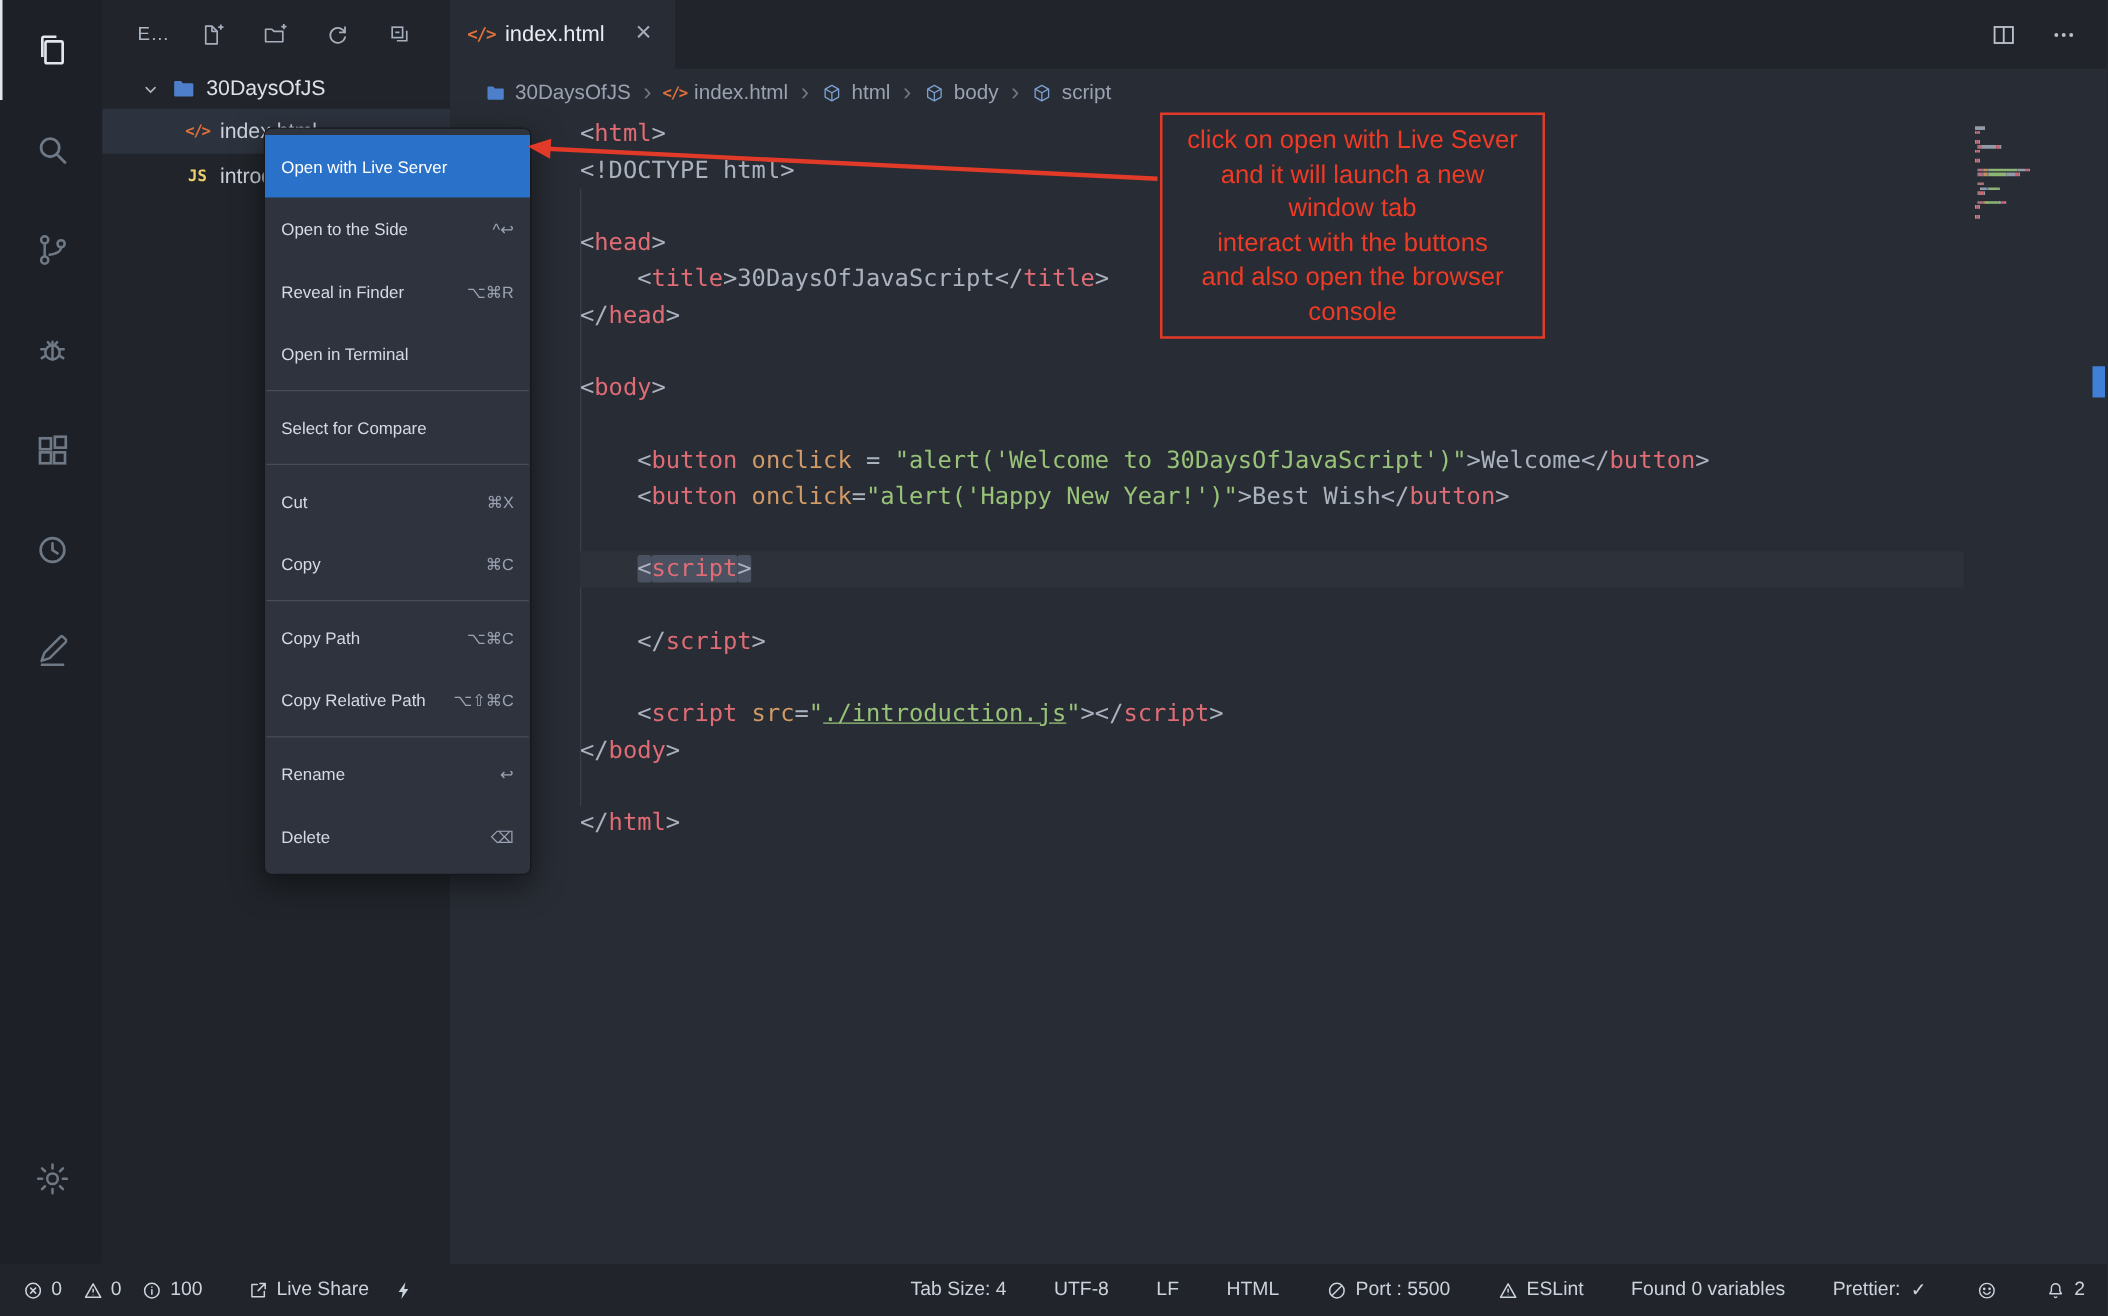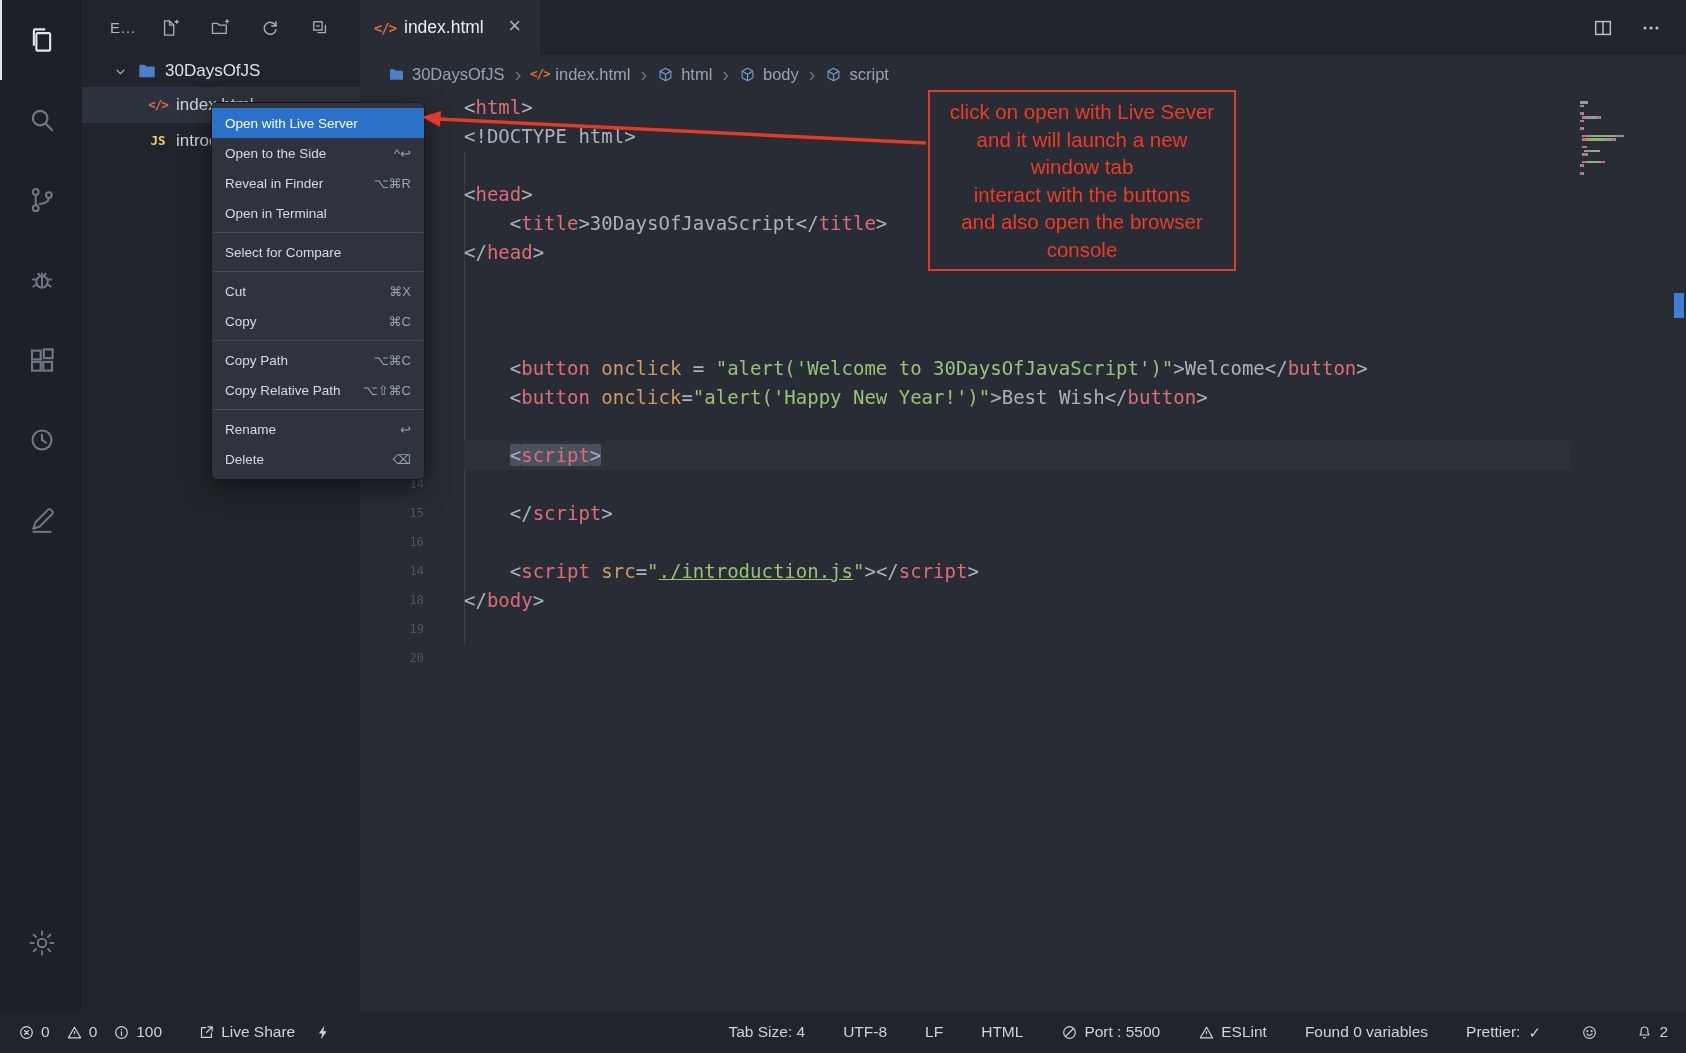--- a/index.html
+++ b/index.html
@@ -91,21 +91,21 @@
   .icon.st-ic{width:17px;height:17px;}
   .icon.st-ic .t{font-size:15px;line-height:1;}
   .st-label{white-space:nowrap;}
   [data-name="status-live-share"]{margin-left:20px;}
   [data-name="status-zap"]{margin-left:4px;}
 
   
   .context-menu{position:absolute;left:211px;top:102px;width:214px;background:#2e333e;
                 border:1px solid #16181d;border-radius:6px;padding:5px 0;z-index:40;
                 box-shadow:0 8px 24px rgba(0,0,0,.5);font-size:13.5px;color:#d6dae2;box-sizing:border-box;}
-  .menu-item{display:flex;align-items:center;justify-content:space-between;height:18px;padding:6px 13px;cursor:pointer;}
+  .menu-item{display:flex;align-items:center;justify-content:space-between;height:18px;padding:16px 13px;cursor:pointer;}
   .menu-item.highlighted{background:#2a72c9;color:#ffffff;}
   .menu-label{white-space:nowrap;}
   .menu-shortcut{color:#9ba3b2;font-size:13px;margin-left:20px;white-space:nowrap;}
   .menu-sep{height:1px;background:#474d59;margin:4px 1px;}
 
   
   .annotation-box{position:absolute;left:928px;top:90px;width:308px;border:2px solid #e23a28;
                   color:#ef3b26;text-align:center;font-size:20.5px;line-height:27.5px;
                   white-space:pre-line;z-index:45;padding:6px 4px;box-sizing:border-box;}
   .arrow-overlay{position:absolute;left:0;top:0;width:1686px;height:1053px;pointer-events:none;z-index:44;}
@@ -360,20 +360,21 @@
             <div class="code-line" data-name="code-line-6">
               <span class="ln" data-name="line-number">6</span>
               <span class="lc"><span class="tk-pln">&lt;/</span><span class="tk-tag">head</span><span class="tk-pln">&gt;</span></span>
             </div>
             <div class="code-line" data-name="code-line-7">
               <span class="ln" data-name="line-number">7</span>
               <span class="lc"></span>
             </div>
             <div class="code-line" data-name="code-line-8">
               <span class="ln" data-name="line-number">8</span>
+              <span class="lc"><span class="tk-pln">&lt;</span><span class="tk-tag">body</span><span class="tk-pln">&gt;</span></span>
             </div>
             <div class="code-line" data-name="code-line-9">
               <span class="ln" data-name="line-number">9</span>
               <span class="lc"></span>
             </div>
             <div class="code-line" data-name="code-line-10">
               <span class="ln" data-name="line-number">10</span>
               <span class="lc"><span class="tk-pln">    &lt;</span><span class="tk-tag">button</span><span class="tk-pln"> </span><span class="tk-attr">onclick</span><span class="tk-pln"> = </span><span class="tk-str">"alert('Welcome to 30DaysOfJavaScript')"</span><span class="tk-pln">&gt;Welcome&lt;/</span><span class="tk-tag">button</span><span class="tk-pln">&gt;</span></span>
             </div>
             <div class="code-line" data-name="code-line-11">
@@ -406,20 +407,21 @@
             <div class="code-line" data-name="code-line-18">
               <span class="ln" data-name="line-number">18</span>
               <span class="lc"><span class="tk-pln">&lt;/</span><span class="tk-tag">body</span><span class="tk-pln">&gt;</span></span>
             </div>
             <div class="code-line" data-name="code-line-19">
               <span class="ln" data-name="line-number">19</span>
               <span class="lc"></span>
             </div>
             <div class="code-line" data-name="code-line-20">
               <span class="ln" data-name="line-number">20</span>
+              <span class="lc"><span class="tk-pln">&lt;/</span><span class="tk-tag">html</span><span class="tk-pln">&gt;</span></span>
             </div>
           </div>
         <div class="minimap" data-name="minimap">
             <div class="mm-row"><span class="mm-seg" style="width: 8.25px; background: rgb(157, 165, 180);"></span></div>
             <div class="mm-row"><span class="mm-seg" style="width: 0.55px; background: rgb(157, 165, 180);"></span><span class="mm-seg" style="width: 2.2px; background: rgb(224, 108, 117);"></span><span class="mm-seg" style="width: 0.55px; background: rgb(157, 165, 180);"></span></div>
             <div class="mm-row"></div>
             <div class="mm-row"><span class="mm-seg" style="width: 0.55px; background: rgb(157, 165, 180);"></span><span class="mm-seg" style="width: 2.2px; background: rgb(224, 108, 117);"></span><span class="mm-seg" style="width: 0.55px; background: rgb(157, 165, 180);"></span></div>
             <div class="mm-row"><span class="mm-seg" style="width: 2.2px; background: transparent;"></span><span class="mm-seg" style="width: 0.55px; background: rgb(157, 165, 180);"></span><span class="mm-seg" style="width: 2.75px; background: rgb(224, 108, 117);"></span><span class="mm-seg" style="width: 11.55px; background: rgb(157, 165, 180);"></span><span class="mm-seg" style="width: 2.75px; background: rgb(224, 108, 117);"></span><span class="mm-seg" style="width: 0.55px; background: rgb(157, 165, 180);"></span></div>
             <div class="mm-row"><span class="mm-seg" style="width: 1.1px; background: rgb(157, 165, 180);"></span><span class="mm-seg" style="width: 2.2px; background: rgb(224, 108, 117);"></span><span class="mm-seg" style="width: 0.55px; background: rgb(157, 165, 180);"></span></div>
             <div class="mm-row"></div>

